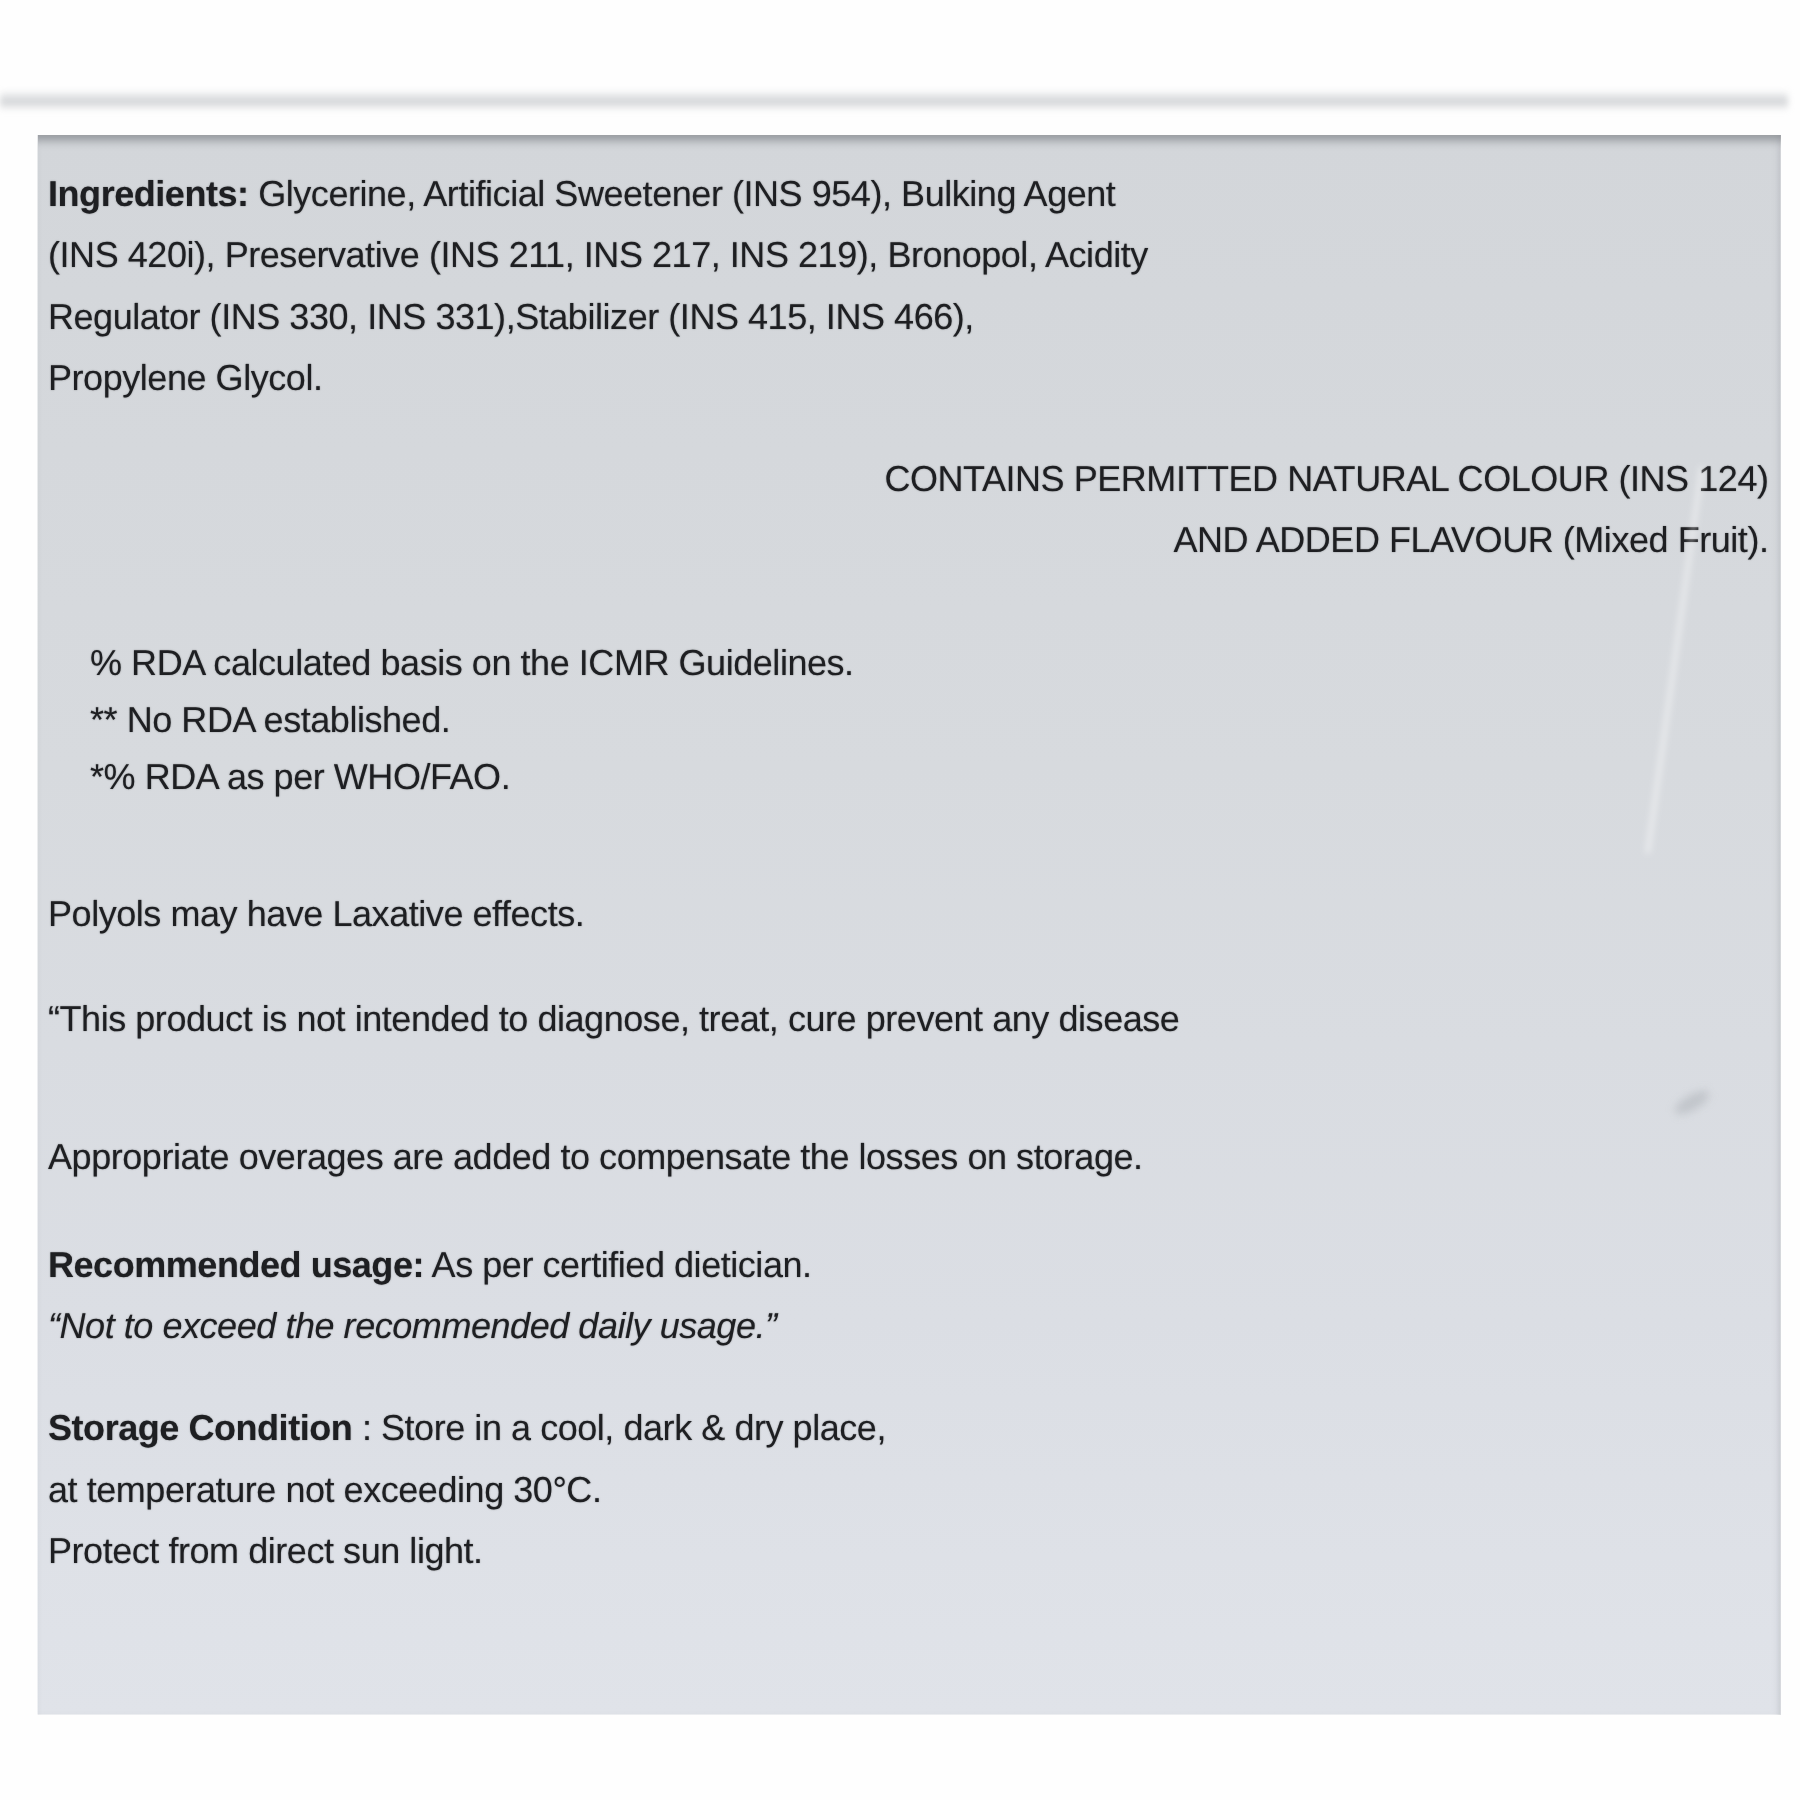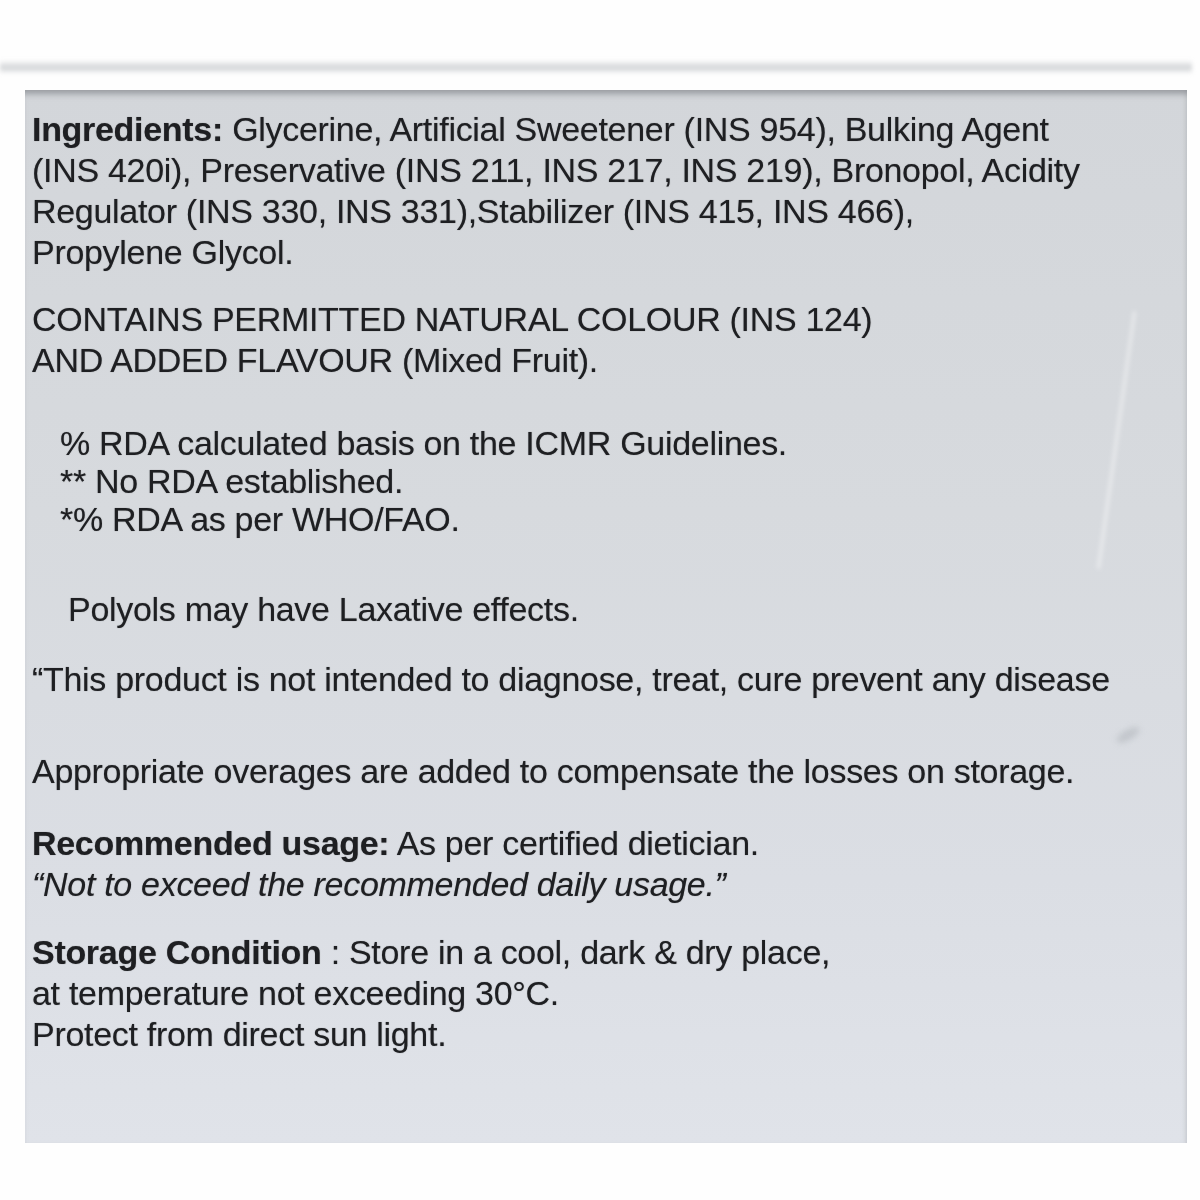--- a/index.html
+++ b/index.html
@@ -14,31 +14,31 @@
     filter:blur(2px);
   }
   .sheet{
     position:absolute;left:25px;top:90px;width:1162px;height:1053px;
     box-sizing:border-box;
     background:linear-gradient(180deg,#d3d6da 0%,#d7dade 40%,#dbdee4 75%,#e0e3e9 100%);
     box-shadow:inset 0 8px 6px -4px rgba(105,109,115,.55), inset -4px 0 6px -4px rgba(140,144,150,.35);
     padding:19px 8px 0 7px;
   }
   .para{
-    font-size:34px;line-height:41px;color:#1e1f22;
+    font-size:24px;line-height:41px;color:#1e1f22;
     letter-spacing:-0.3px;
     text-shadow:0 0 1px rgba(30,31,34,.5);
     white-space:nowrap;
   }
   .b{font-weight:bold;}
   .p1{margin-bottom:26px;}
-  .p2{margin-bottom:43px;}
+  .p2{margin-bottom:43px;text-align:right;}
   .p3{margin-bottom:51px;}
   .p3 .line{line-height:38px;margin-left:28px;}
-  .p4{margin-bottom:29px;margin-left:36px;}
+  .p4{margin-bottom:29px;}
   .p5{margin-bottom:51px;}
   .p6{margin-bottom:31px;}
   .p7{}
   .p8{margin-bottom:27px;font-style:italic;}
   .mark1{
     position:absolute;left:1090px;top:640px;width:26px;height:10px;
     background:rgba(150,154,160,.35);border-radius:50%;filter:blur(3px);
     transform:rotate(-30deg);
   }
   .scratch{

